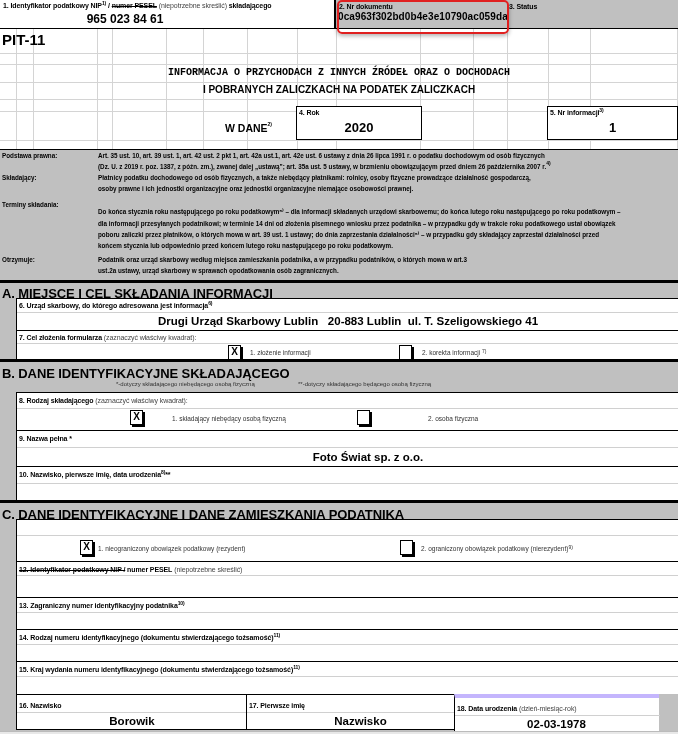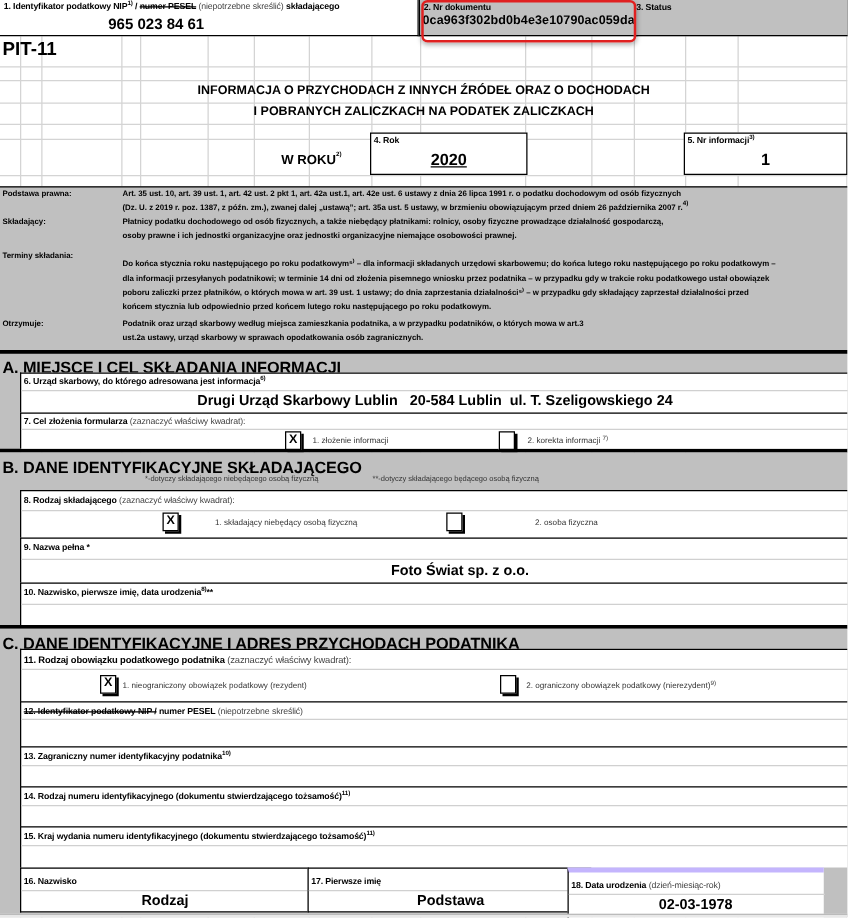--- a/index.html
+++ b/index.html
@@ -70,29 +70,29 @@
   <div class="abs" style="left:2px;top:11px;font-size:10px;font-weight:bold;font-family:'Liberation Sans',sans-serif;white-space:nowrap;letter-spacing:0.1px;">0ca963f302bd0b4e3e10790ac059da6d</div>
 </div>
 <div class="abs gray bk" style="left:507px;top:0;width:172px;height:29px;border-top:none;border-left:none;">
   <div class="lbl abs" style="left:2px;top:2px;">3. Status</div>
 </div>
 
 <div class="abs" style="left:337px;top:0;width:172px;height:34px;border:2px solid #e02020;border-radius:5px;box-shadow:0 2px 4px rgba(0,0,0,0.3);"></div>
 
 <div class="abs" style="left:2px;top:31px;font-size:15px;font-weight:bold;">PIT-11</div>
 
-<div class="abs" style="left:0;width:678px;top:67px;text-align:center;font-size:10px;font-weight:bold;">INFORMACJA O PRZYCHODACH Z INNYCH ŹRÓDEŁ ORAZ O DOCHODACH</div>
+<div class="abs" style="left:0;width:678px;top:67px;text-align:center;font-size:10px;font-weight:bold;font-family:Liberation Mono, monospace;">INFORMACJA O PRZYCHODACH Z INNYCH ŹRÓDEŁ ORAZ O DOCHODACH</div>
 <div class="abs" style="left:0;width:678px;top:84px;text-align:center;font-size:10px;font-weight:bold;">I POBRANYCH ZALICZKACH NA PODATEK ZALICZKACH</div>
 
 <div class="abs" style="left:225px;top:122px;font-size:10.5px;font-weight:bold;white-space:nowrap;">
-  <span>W ROKU</span><sup class="sup">2)</sup>
+  <span>W DANE</span><sup class="sup">2)</sup>
 </div>
 <div class="abs bk white" style="left:296px;top:106px;width:126px;height:34px;">
   <div class="lbl abs" style="left:2px;top:1px;">4. Rok</div>
-  <div class="val abs" style="left:0;width:124px;top:13px;font-size:13px;text-decoration:underline;">2020</div>
+  <div class="val abs" style="left:0;width:124px;top:13px;font-size:13px;">2020</div>
 </div>
 <div class="abs bk white" style="left:547px;top:106px;width:131px;height:34px;">
   <div class="lbl abs" style="left:2px;top:1px;"><span>5. Nr informacji</span><sup>3)</sup></div>
   <div class="val abs" style="left:0;width:129px;top:13px;font-size:13px;">1</div>
 </div>
 
 <div class="abs gray" style="left:0;top:149px;width:678px;height:131px;border-top:1px solid #000;">
   <div class="small abs" style="left:2px;top:0;font-weight:bold;">Podstawa prawna:</div>
   <div class="small abs" style="left:98px;top:0;font-weight:bold;">Art. 35 ust. 10, art. 39 ust. 1, art. 42 ust. 2 pkt 1, art. 42a ust.1, art. 42e ust. 6 ustawy z dnia 26 lipca 1991 r. o podatku dochodowym od osób fizycznych</div>
   <div class="small abs" style="left:98px;top:11px;font-weight:bold;"><span>(Dz. U. z 2019 r. poz. 1387, z późn. zm.), zwanej dalej „ustawą”; art. 35a ust. 5 ustawy, w brzmieniu obowiązującym przed dniem 26 października 2007 r.</span><sup class="sup">4)</sup></div>
@@ -111,21 +111,21 @@
   <div class="small abs" style="left:98px;top:104px;font-weight:bold;">Podatnik oraz urząd skarbowy według miejsca zamieszkania podatnika, a w przypadku podatników, o których mowa w art.3</div>
   <div class="small abs" style="left:98px;top:115px;font-weight:bold;">ust.2a ustawy, urząd skarbowy w sprawach opodatkowania osób zagranicznych.</div>
 </div>
 
 <div class="abs gray" style="left:0;top:280px;width:678px;height:82px;border-top:3px solid #000;border-bottom:3px solid #000;">
   <div class="sect abs" style="left:2px;top:3px;">A. MIEJSCE I CEL SKŁADANIA INFORMACJI</div>
 </div>
 <div class="abs white" style="left:16px;top:298px;width:662px;height:32px;border-left:1px solid #000;border-top:1px solid #000;">
   <div class="lbl abs" style="left:2px;top:2px;"><span>6. Urząd skarbowy, do którego adresowana jest informacja</span><sup>6)</sup></div>
   <div class="hl" style="left:0;top:13px;width:662px;"></div>
-  <div class="val abs" style="left:0;width:662px;top:16px;font-size:11.5px;white-space:pre;">Drugi Urząd Skarbowy Lublin   20-584 Lublin  ul. T. Szeligowskiego 24</div>
+  <div class="val abs" style="left:0;width:662px;top:16px;font-size:11.5px;white-space:pre;">Drugi Urząd Skarbowy Lublin   20-883 Lublin  ul. T. Szeligowskiego 41</div>
 </div>
 <div class="abs white" style="left:16px;top:330px;width:662px;height:29px;border-left:1px solid #000;border-top:1px solid #000;">
   <div class="lbl abs" style="left:2px;top:2px;"><span>7. Cel złożenia formularza</span><span class="thin"> (zaznaczyć właściwy kwadrat):</span></div>
   <div class="hl" style="left:0;top:12px;width:662px;"></div>
 </div>
 <div class="chk" style="left:228px;top:345px;">X</div>
 <div class="opt" style="left:250px;top:349px;">1. złożenie informacji</div>
 <div class="chk" style="left:399px;top:345px;"></div>
 <div class="opt" style="left:422px;top:349px;"><span>2. korekta informacji</span> <sup class="sup">7)</sup></div>
 
@@ -146,24 +146,23 @@
   <div class="lbl abs" style="left:2px;top:3px;">9. Nazwa pełna *</div>
   <div class="hl" style="left:0;top:16px;width:662px;"></div>
   <div class="val abs" style="left:0;width:662px;top:20px;font-size:11.5px;padding-left:40px;">Foto Świat sp. z o.o.</div>
 </div>
 <div class="abs white" style="left:16px;top:466px;width:662px;height:34px;border-left:1px solid #000;border-top:1px solid #000;">
   <div class="lbl abs" style="left:2px;top:3px;"><span>10. Nazwisko, pierwsze imię, data urodzenia</span><sup>8)</sup><span>**</span></div>
   <div class="hl" style="left:0;top:16px;width:662px;"></div>
 </div>
 
 <div class="abs gray" style="left:0;top:503px;width:678px;height:231px;">
-  <div class="sect abs" style="left:2px;top:4px;">C. DANE IDENTYFIKACYJNE I ADRES PRZYCHODACH PODATNIKA</div>
+  <div class="sect abs" style="left:2px;top:4px;">C. DANE IDENTYFIKACYJNE I DANE ZAMIESZKANIA PODATNIKA</div>
 </div>
 <div class="abs white" style="left:16px;top:519px;width:662px;height:42px;border-left:1px solid #000;border-top:1px solid #000;">
-  <div class="lbl abs" style="left:2px;top:3px;font-size:7.5px;"><span>11. Rodzaj obowiązku podatkowego podatnika</span><span class="thin"> (zaznaczyć właściwy kwadrat):</span></div>
   <div class="hl" style="left:0;top:15px;width:662px;"></div>
 </div>
 <div class="chk" style="left:80px;top:540px;">X</div>
 <div class="opt" style="left:98px;top:545px;">1. nieograniczony obowiązek podatkowy (rezydent)</div>
 <div class="chk" style="left:400px;top:540px;"></div>
 <div class="opt" style="left:421px;top:545px;"><span>2. ograniczony obowiązek podatkowy (nierezydent)</span><sup class="sup">9)</sup></div>
 
 <div class="abs white" style="left:16px;top:561px;width:662px;height:36px;border-left:1px solid #000;border-top:1px solid #000;">
   <div class="lbl abs" style="left:2px;top:3px;"><span class="strike">12. Identyfikator podatkowy NIP /</span><span> numer PESEL</span><span class="thin"> (niepotrzebne skreślić)</span></div>
   <div class="hl" style="left:0;top:13px;width:662px;"></div>
@@ -177,26 +176,26 @@
   <div class="lbl abs" style="left:2px;top:3px;"><span>14. Rodzaj numeru identyfikacyjnego (dokumentu stwierdzającego tożsamość)</span><sup>11)</sup></div>
   <div class="hl" style="left:0;top:14px;width:662px;"></div>
 </div>
 <div class="abs white" style="left:16px;top:661px;width:662px;height:33px;border-left:1px solid #000;border-top:1px solid #000;">
   <div class="lbl abs" style="left:2px;top:3px;"><span>15. Kraj wydania numeru identyfikacyjnego (dokumentu stwierdzającego tożsamość)</span><sup>11)</sup></div>
   <div class="hl" style="left:0;top:14px;width:662px;"></div>
 </div>
 <div class="abs white" style="left:16px;top:694px;width:230px;height:36px;border-left:1px solid #000;border-top:1px solid #000;border-bottom:1px solid #000;">
   <div class="lbl abs" style="left:2px;top:6px;">16. Nazwisko</div>
   <div class="hl" style="left:0;top:17px;width:230px;"></div>
-  <div class="val abs" style="left:0;width:230px;top:20px;font-size:11.5px;">Rodzaj</div>
+  <div class="val abs" style="left:0;width:230px;top:20px;font-size:11.5px;">Borowik</div>
 </div>
 <div class="abs white" style="left:246px;top:694px;width:227px;height:36px;border-left:1px solid #000;border-top:1px solid #000;border-bottom:1px solid #000;">
   <div class="lbl abs" style="left:2px;top:6px;">17. Pierwsze imię</div>
   <div class="hl" style="left:0;top:17px;width:227px;"></div>
-  <div class="val abs" style="left:0;width:227px;top:20px;font-size:11.5px;">Podstawa</div>
+  <div class="val abs" style="left:0;width:227px;top:20px;font-size:11.5px;">Nazwisko</div>
 </div>
 <div class="abs white" style="left:454px;top:694px;width:205px;height:52px;border-left:1px solid #000;border-top:4px solid #c4b5fd;border-bottom:1px solid #000;">
   <div class="lbl abs" style="left:2px;top:6px;"><span>18. Data urodzenia</span><span class="thin"> (dzień-miesiąc-rok)</span></div>
   <div class="hl" style="left:0;top:17px;width:205px;"></div>
   <div class="val abs" style="left:0;width:203px;top:20px;font-size:11.5px;">02-03-1978</div>
 </div>
 
 <div class="abs" style="left:0;top:731px;width:678px;height:3px;background:#e8e8e8;border-top:1px solid #bbb;"></div>
 
 </body></html>

